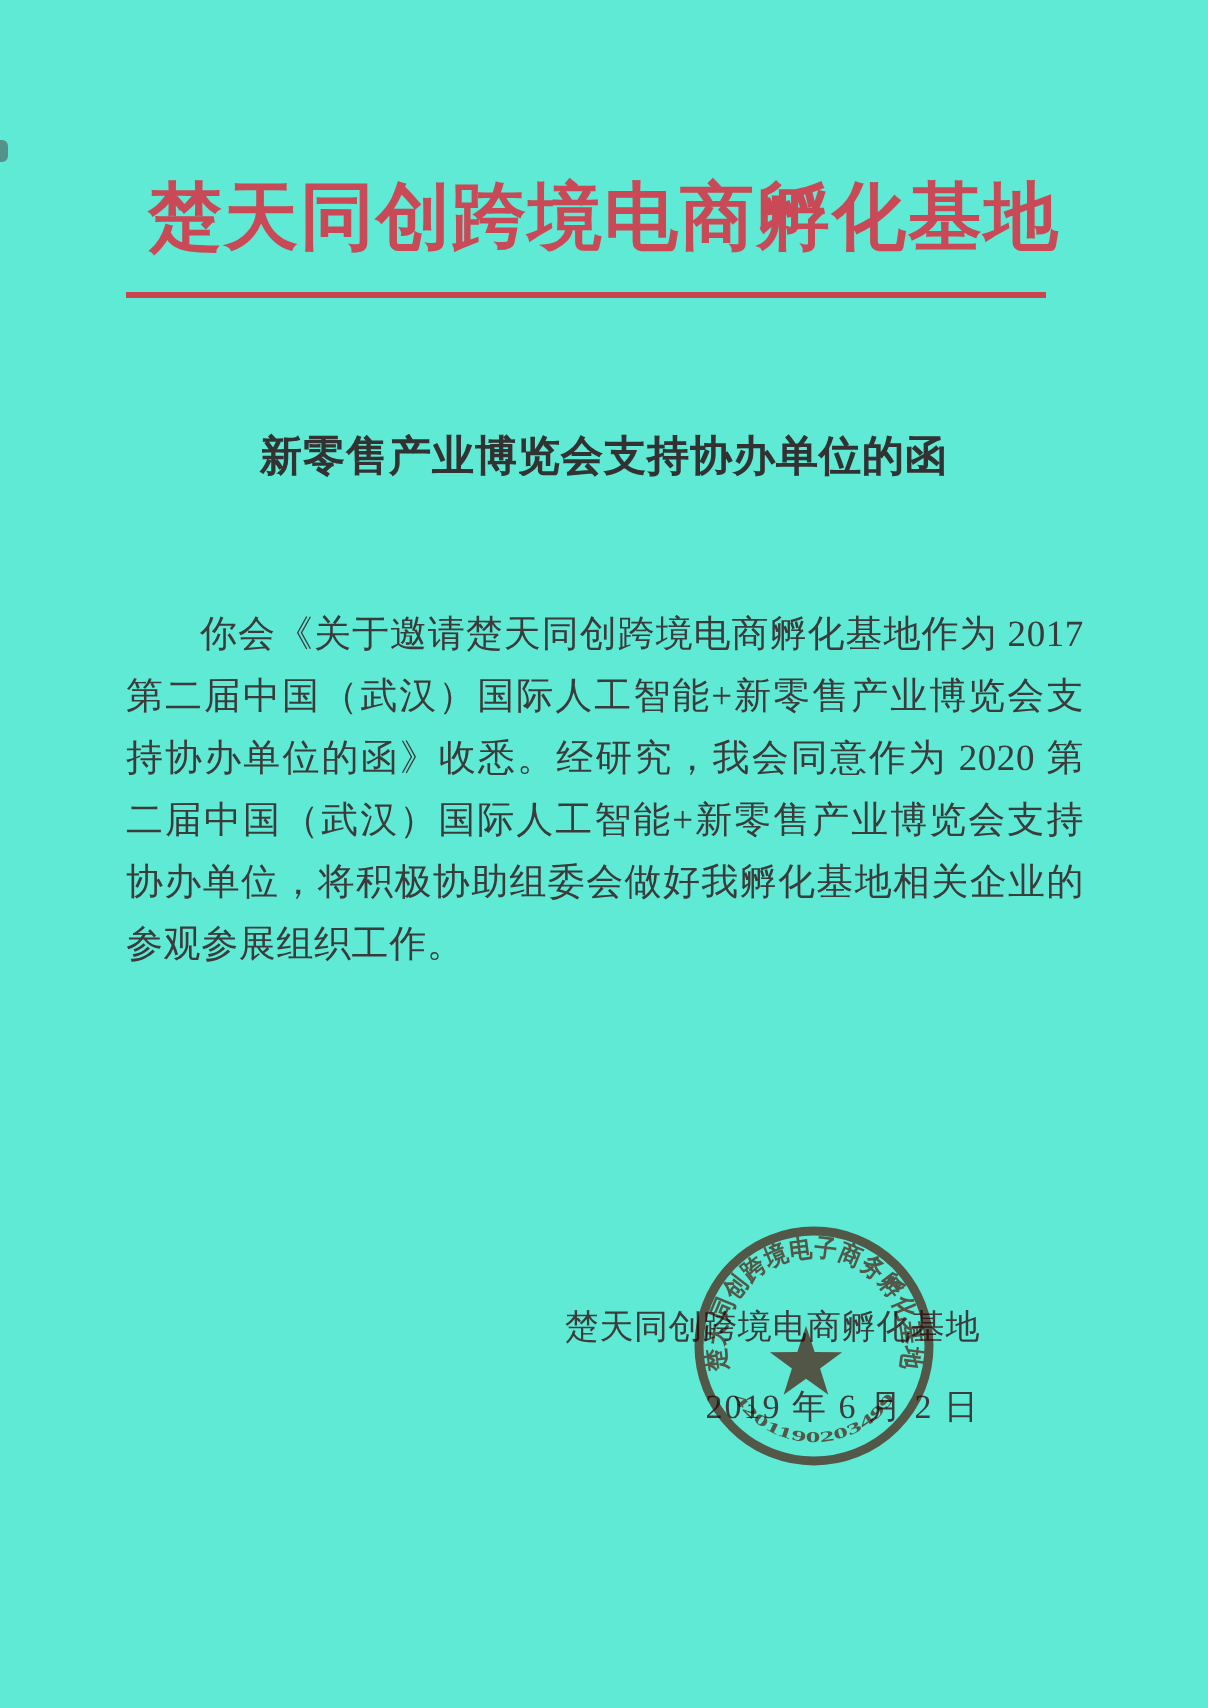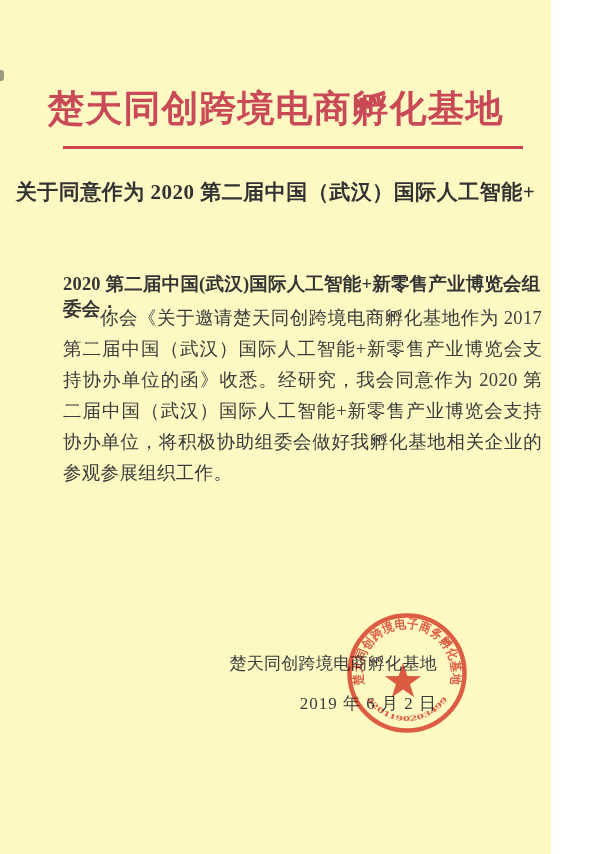--- a/index.html
+++ b/index.html
@@ -2,23 +2,23 @@
 <html><head>
 <meta charset="utf-8">
 <style>
   html, body {
     margin: 0;
     padding: 0;
     background: #ffffff;
   }
   .page {
     position: relative;
-    width: 551px;
+    width: 604px;
     height: 854px;
-    background: #fef9c3;
+    background: #5eead4;
     overflow: hidden;
     font-family: "Liberation Serif", "DejaVu Serif", serif;
   }
   .speck {
     position: absolute;
     left: 0;
     top: 70px;
     width: 4px;
     height: 11px;
     background: #4a4a4a;
@@ -125,24 +125,23 @@
 <body>
 
 <div class="page">
 
   <div class="speck"></div>
 
   <h1 class="letterhead-title">楚天同创跨境电商孵化基地</h1>
 
   <div class="letterhead-rule"></div>
 
-  <h2 class="subject-line l1">关于同意作为 2020 第二届中国（武汉）国际人工智能+</h2>
 
+  <h2 class="subject-line l2">新零售产业博览会支持协办单位的函</h2>
 
-  <p class="salutation">2020 第二届中国(武汉)国际人工智能+新零售产业博览会组委会：</p>
 
   <p class="body-paragraph">你会《关于邀请楚天同创跨境电商孵化基地作为 2017 第二届中国（武汉）国际人工智能+新零售产业博览会支持协办单位的函》收悉。经研究，我会同意作为 2020 第二届中国（武汉）国际人工智能+新零售产业博览会支持协办单位，将积极协助组委会做好我孵化基地相关企业的参观参展组织工作。</p>
 
 
   <div class="signature-block">
     <div class="signature-org">楚天同创跨境电商孵化基地</div>
     <div class="signature-date">2019 年 6 月 2 日</div>
   </div>
 
   <svg class="seal" viewBox="0 0 142 142">

